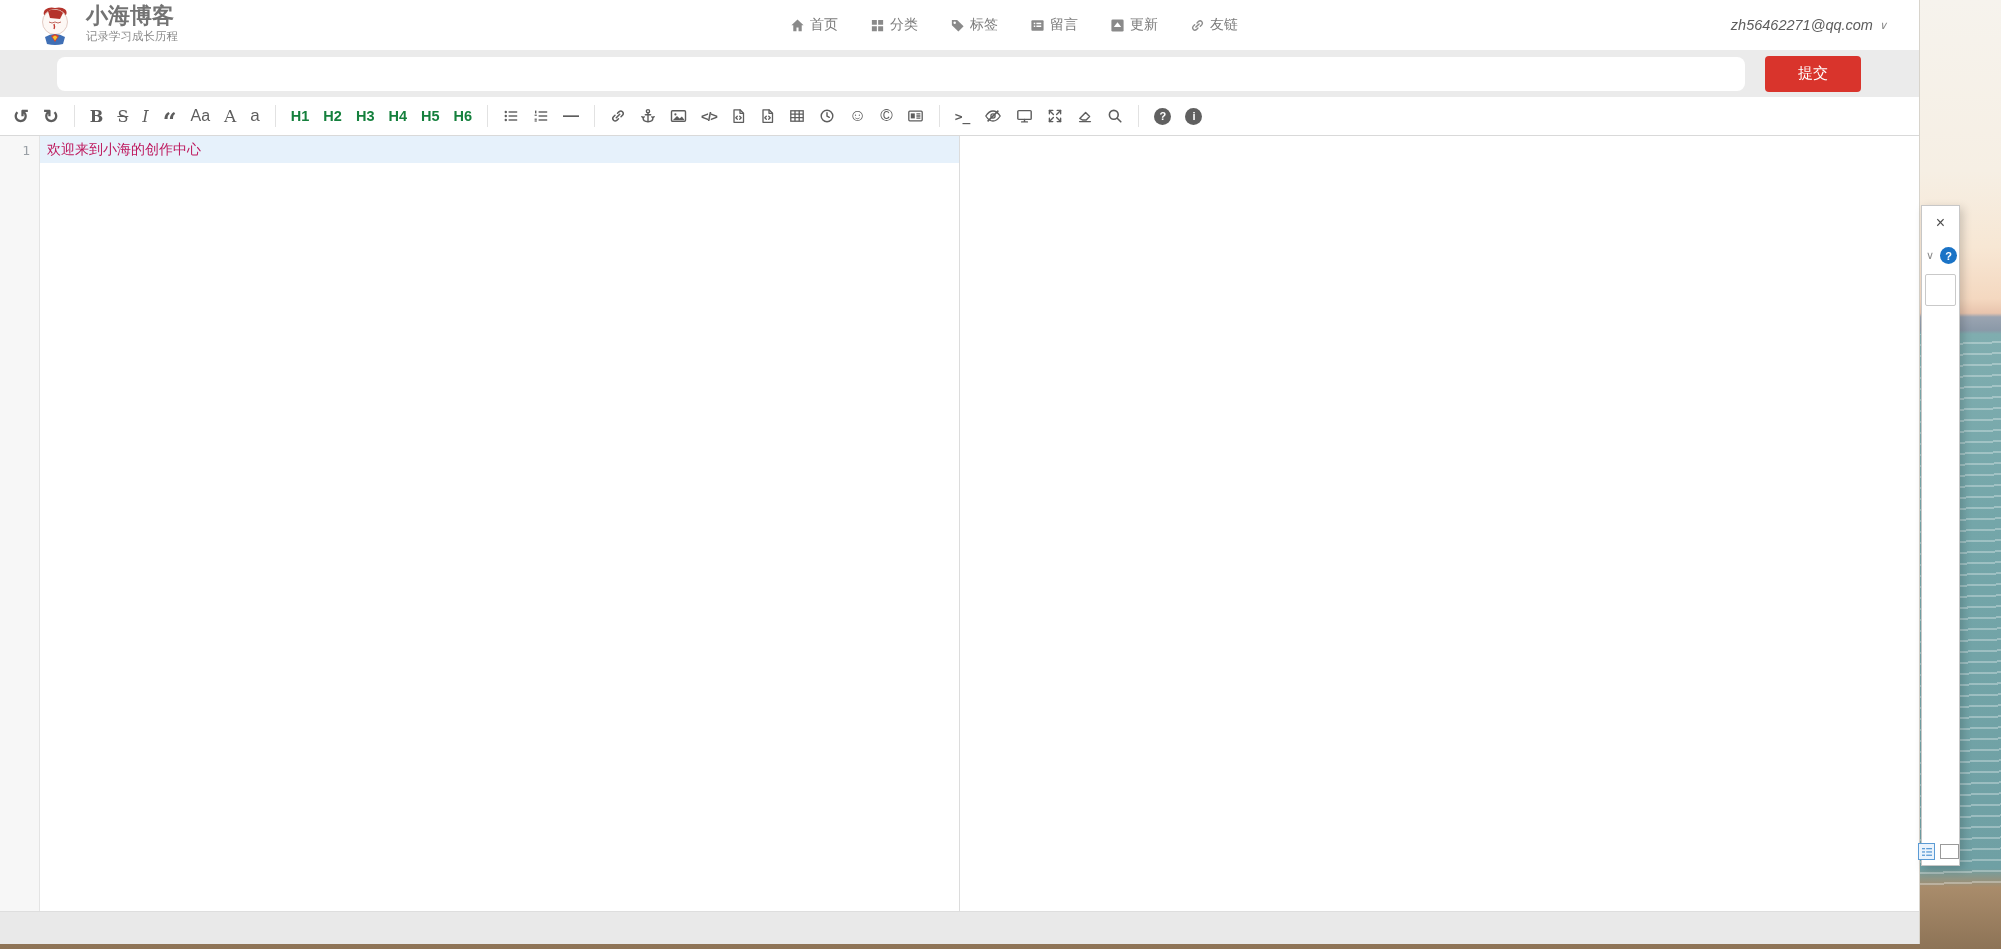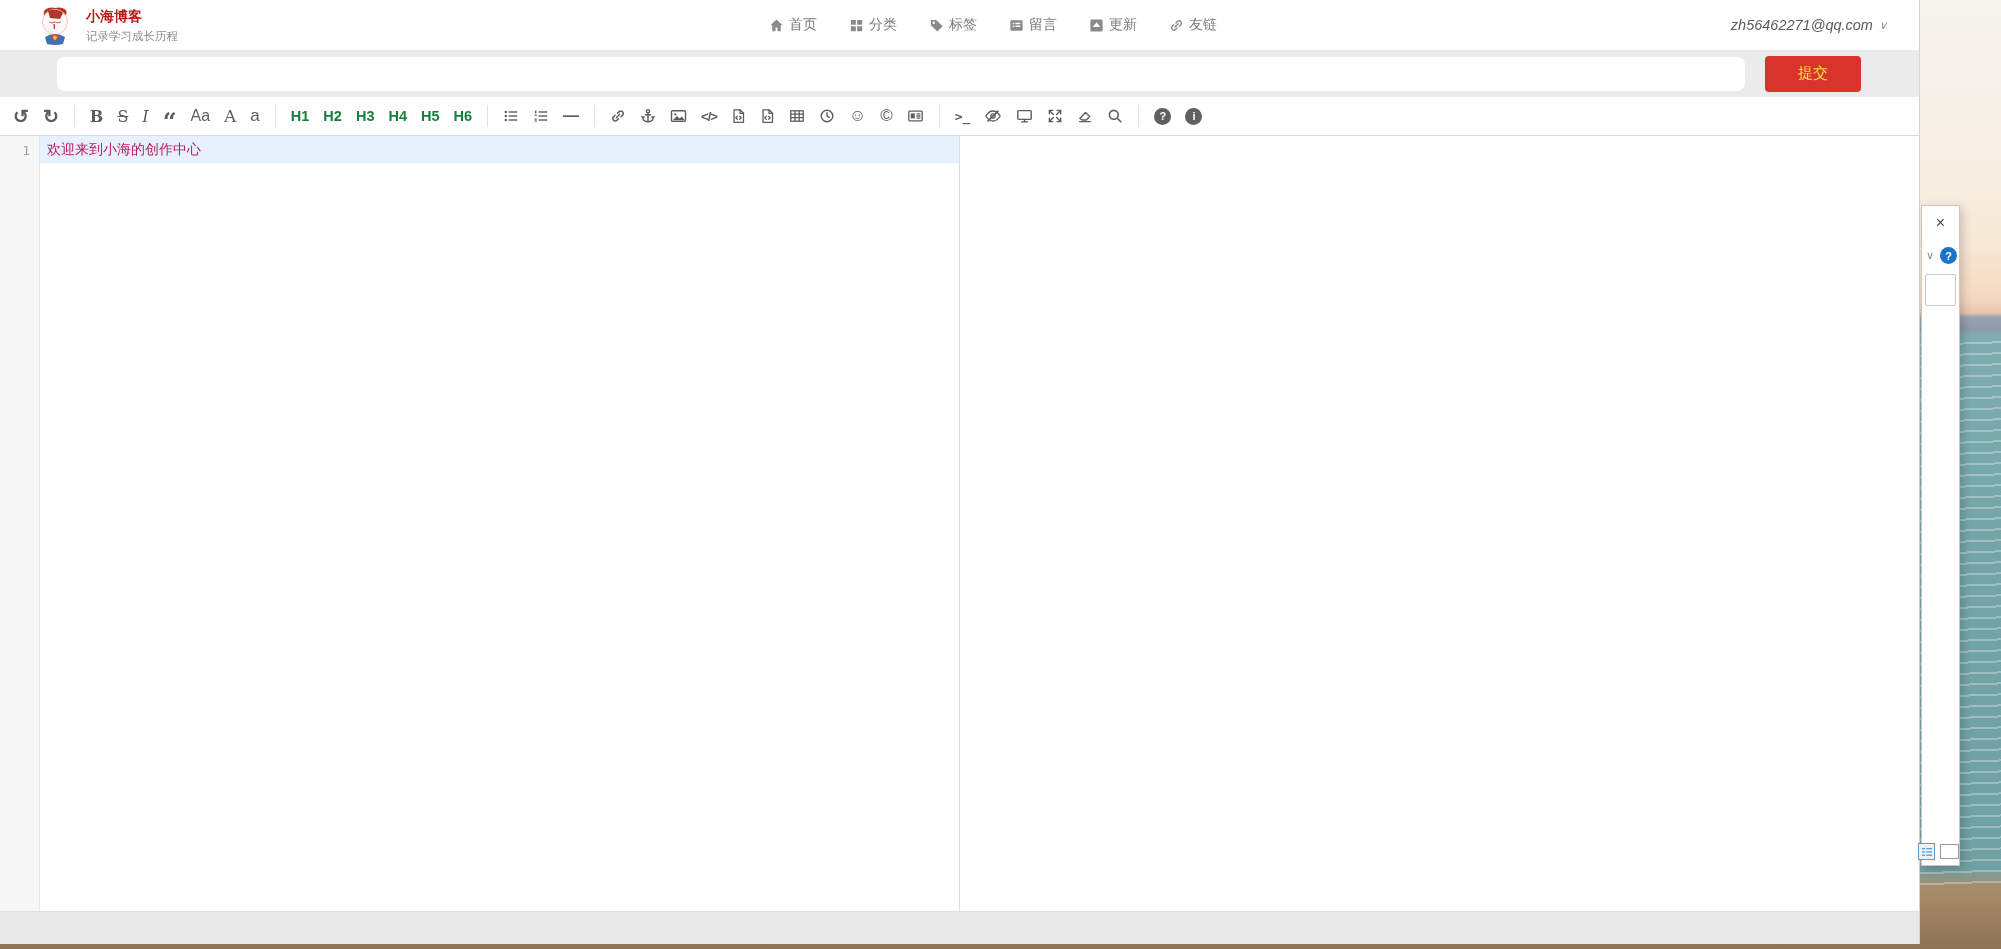--- a/index.html
+++ b/index.html
@@ -18,35 +18,35 @@
     background:repeating-linear-gradient(178deg, rgba(255,255,255,.30) 0 2px, rgba(255,255,255,0) 2px 11px); }
 
   
   .content { position:absolute; left:0; top:0; width:1920px; height:944px; background:#fff;
     border-right:1px solid #d8d4cc; }
 
   
   .header { position:relative; height:50px; background:#fff; display:flex; align-items:center; padding:0 30px; }
   .logo { width:38px; height:40px; margin-left:6px; flex:0 0 auto; }
   .site-titles { margin-left:12px; }
-  .site-title { font-size:14px; font-weight:bold; color:#b91c1c; line-height:20px; }
+  .site-title { font-size:22px; font-weight:bold; color:#737373; line-height:20px; }
   .site-subtitle { font-size:11.5px; color:#8a8a8a; margin-top:3px; }
-  .nav { position:absolute; left:769px; top:0; height:50px; display:flex; align-items:center; gap:32px; }
+  .nav { position:absolute; left:790px; top:0; height:50px; display:flex; align-items:center; gap:32px; }
   .nav-item { display:flex; align-items:center; gap:5px; color:#7b7b7b; font-size:14px; cursor:pointer; }
   .nav-item svg { display:block; }
   .account { position:absolute; right:32px; top:0; height:50px; display:flex; align-items:center; gap:6px;
     color:#5c5c5c; font-size:14.5px; cursor:pointer;font-style:italic; }
   .account .caret { color:#8a8a8a; font-size:11px; }
 
   
   .compose-bar { height:47px; background:#ebebeb; display:flex; align-items:center; padding:0 58px 0 57px; }
   .title-input { flex:0 0 1688px; height:34px; border:none; outline:none; border-radius:8px;
     background:#fff; padding:0 12px; font-size:14px; color:#333; }
   .submit-btn { margin-left:20px; width:97px; height:36px; border:none; border-radius:4px;
-    color:#fde047; font-size:15px; cursor:pointer; }
+    color:#ffffff; font-size:15px; cursor:pointer; }
 
   
   .toolbar { height:39px; background:#fff; border-bottom:1px solid #d9d9d9; display:flex; align-items:center;
     padding:0 6px; color:#5d5d5d; }
   .tb { padding:0 7px; height:30px; display:flex; align-items:center; justify-content:center;
     font-size:16px; cursor:pointer; color:#5d5d5d; white-space:nowrap; }
   .tb svg { display:block; }
   .sep { width:1px; height:22px; background:#e2e2e2; margin:0 8px; flex:0 0 auto; }
   .t-serif { font-family:"DejaVu Serif", serif; }
   .t-bold { font-weight:bold; }

